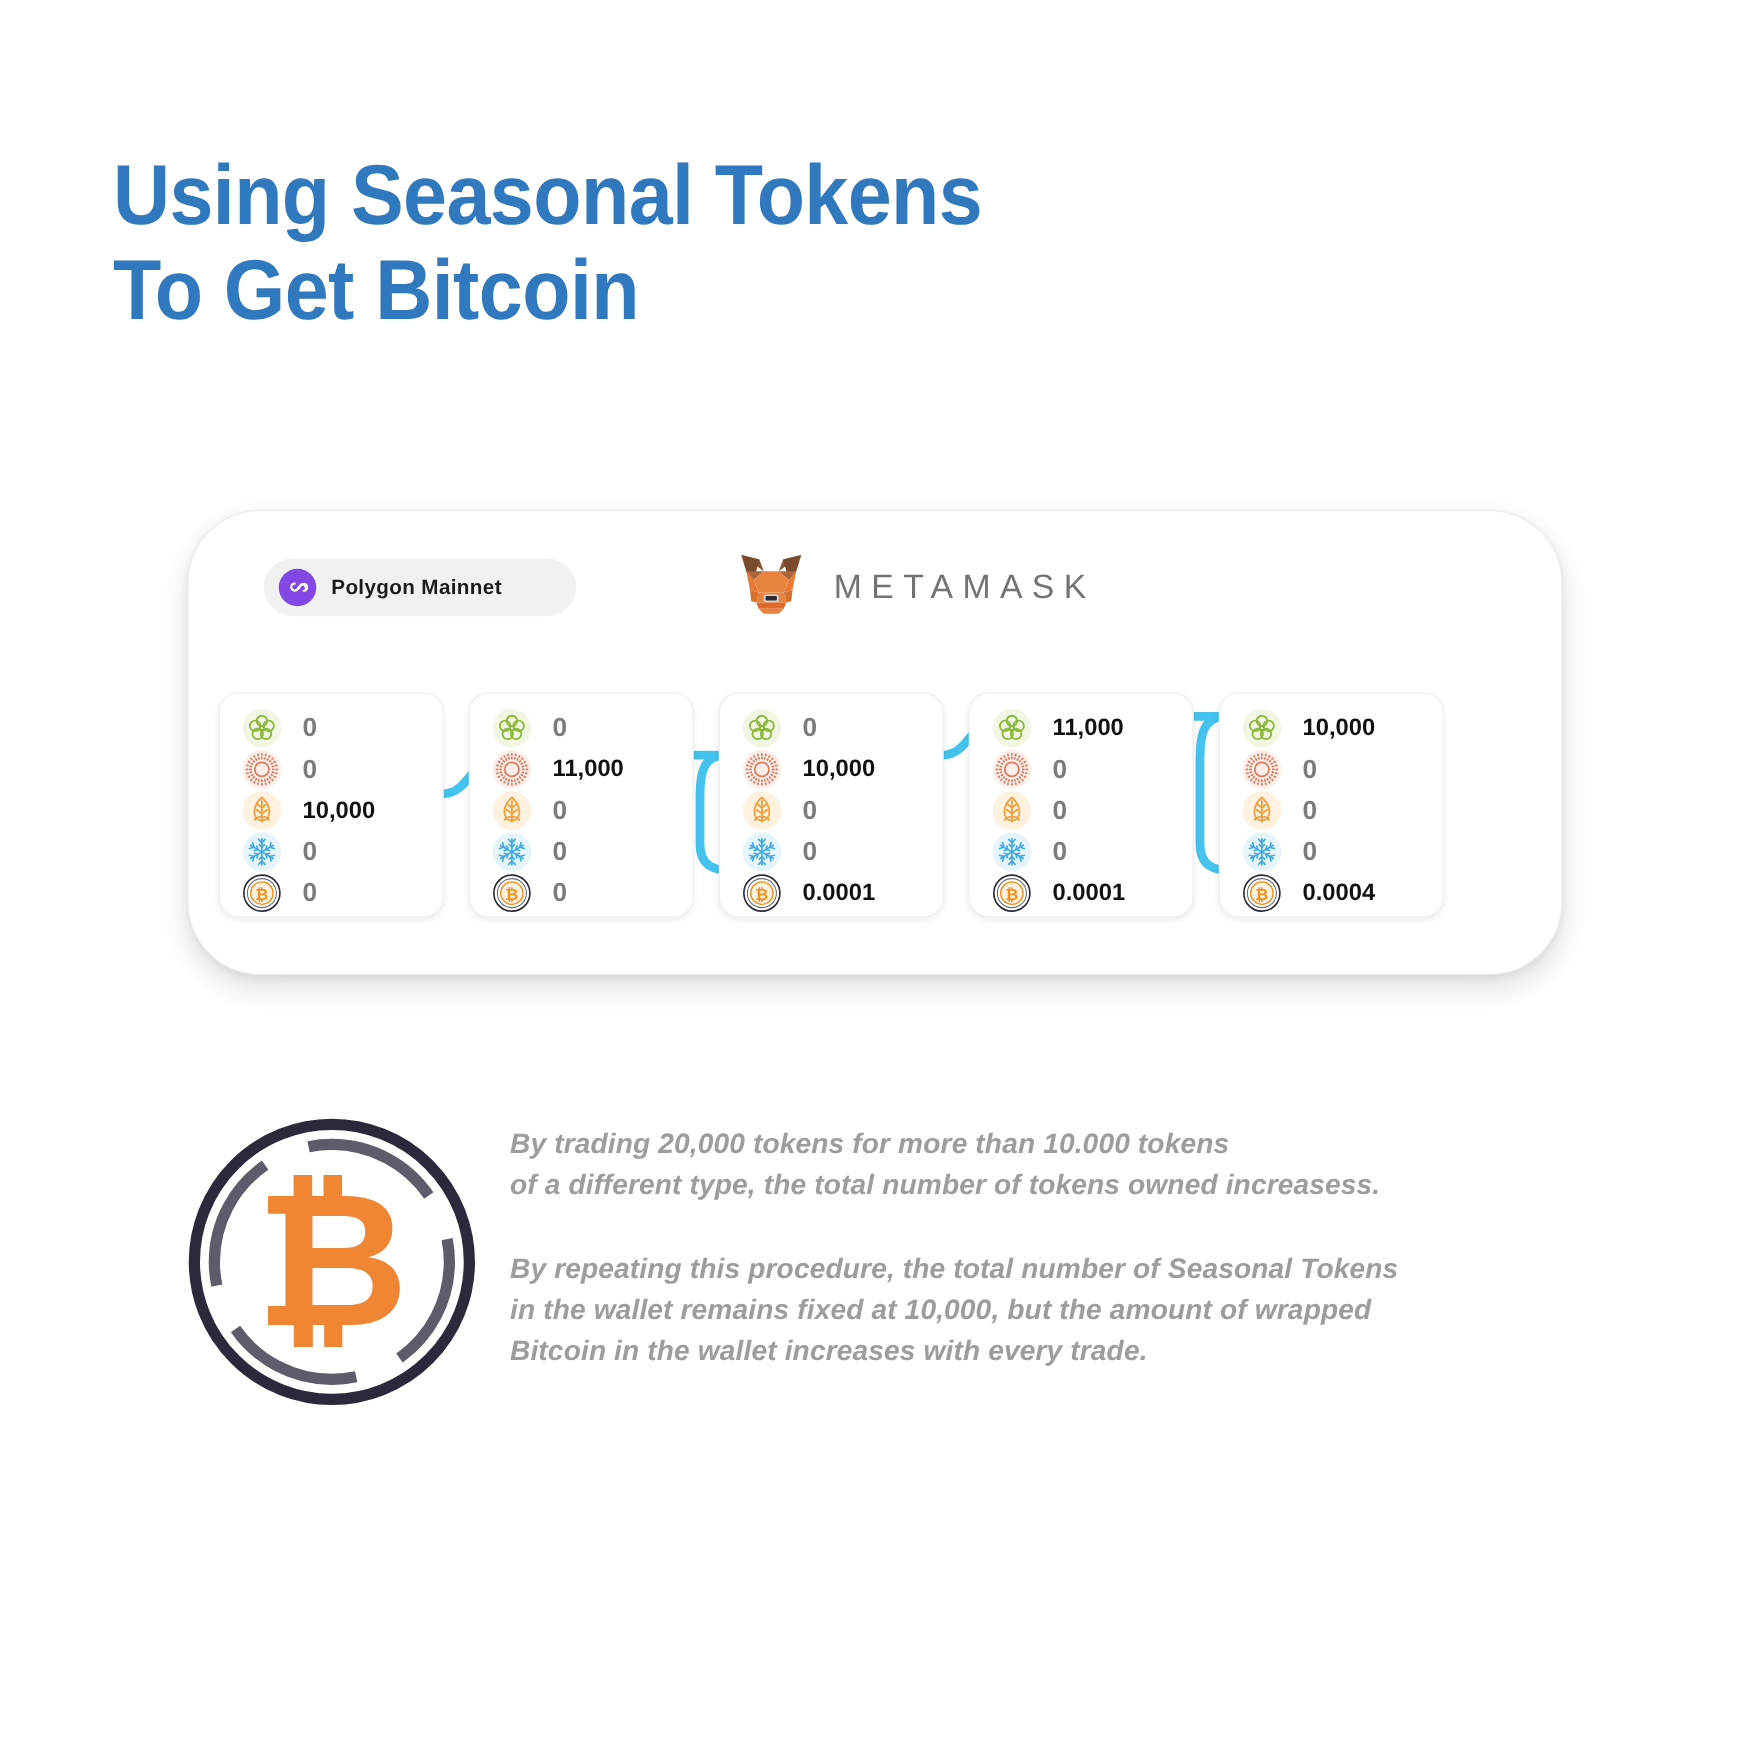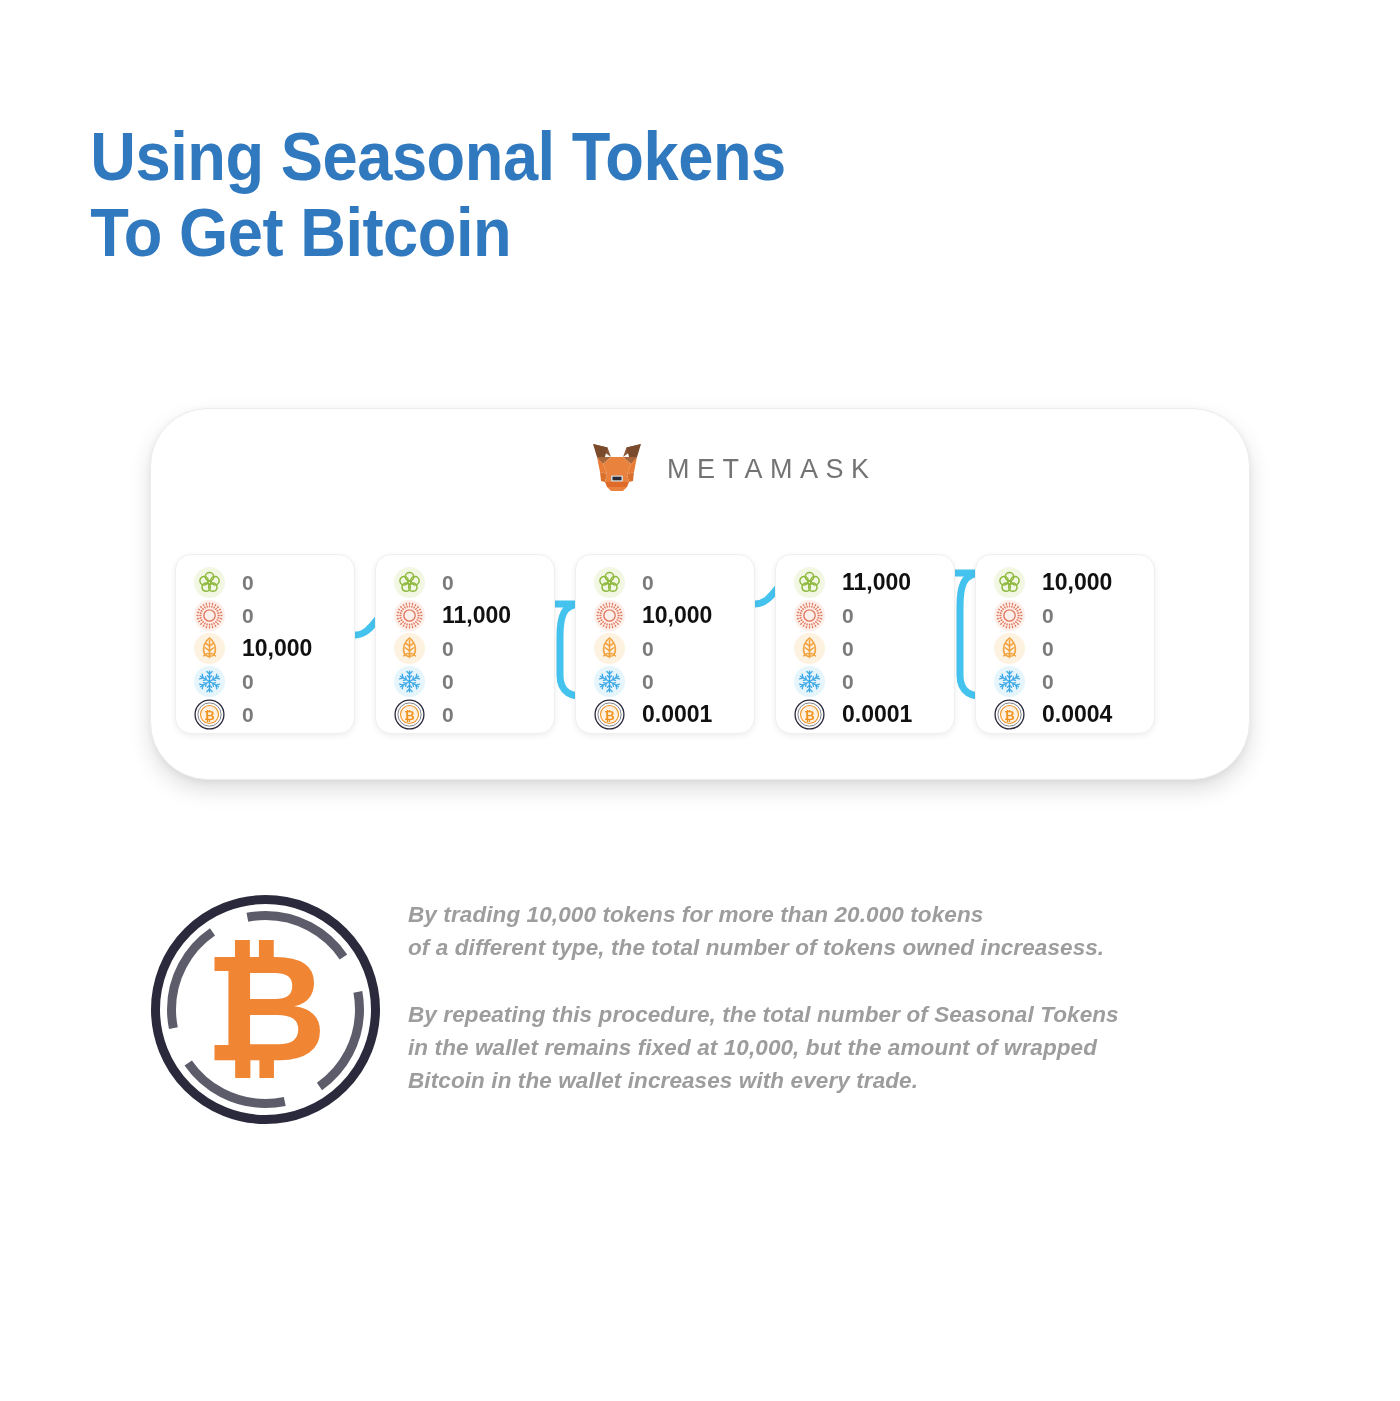--- a/index.html
+++ b/index.html
@@ -133,21 +133,21 @@
   }
   .token-amount {
     margin-left: 17px;
     font-size: 21px;
     color: #7b7b7b;
     font-weight: 700;
     white-space: nowrap;
   }
   .token-amount.hl {
     color: #111111;
-    font-size: 23px;
+    font-size: 19px;
     font-weight: 700;
   }
 
   
   #connector-layer {
     position: absolute;
     left: 0;
     top: 0;
     width: 1100px;
     height: 372px;
@@ -183,20 +183,31 @@
 </head>
 <body>
 
 <div id="title-block">
   <div class="title-line">Using Seasonal Tokens</div>
   <div class="title-line">To Get Bitcoin</div>
 </div>
 
 <div id="wallet-panel">
 
+  <div id="network-pill">
+    <span id="polygon-icon">
+      <svg width="20" height="20" viewBox="0 0 24 24" aria-hidden="true">
+        <g fill="none" stroke="#ffffff" stroke-width="2.1" stroke-linecap="round">
+          <path d="M9.3 8.2c-1.9 0-3.3 1.5-3.3 3.4s1.4 3.4 3.3 3.4c1.3 0 2.2-.7 3-1.8l1.9-2.6c.7-1 1.5-1.6 2.6-1.6 1.8 0 3.2 1.5 3.2 3.3"></path>
+          <path d="M18 15.2c1.8 0 3.2-1.5 3.2-3.4S19.8 8.4 18 8.4c-1.3 0-2.2.7-3 1.8l-1.9 2.6c-.7 1-1.5 1.6-2.6 1.6"></path>
+        </g>
+      </svg>
+    </span>
+    <span id="network-label">Polygon Mainnet</span>
+  </div>
 
   <div id="metamask-brand">
     <span>
       <svg width="56" height="52" viewBox="0 0 56 52" aria-hidden="true">
         <polygon points="4,3 22,16 18.5,6.5" fill="#8c5734"></polygon>
         <polygon points="52,3 34,16 37.5,6.5" fill="#8c5734"></polygon>
         <polygon points="4,3 18.5,6.5 14,23 8,16" fill="#7a4a2c"></polygon>
         <polygon points="52,3 37.5,6.5 42,23 48,16" fill="#7a4a2c"></polygon>
         <polygon points="8,16 14,23 22,16" fill="#a9663b"></polygon>
         <polygon points="48,16 42,23 34,16" fill="#a9663b"></polygon>
@@ -860,18 +871,18 @@
   <svg width="235" height="235" viewBox="0 0 235 235" aria-hidden="true">
     <circle cx="117.5" cy="117.5" r="110" fill="none" stroke="#2b2a3d" stroke-width="9"></circle>
     <g fill="none" stroke="#5c5c6b" stroke-width="9" stroke-linecap="butt">
       <circle cx="117.5" cy="117.5" r="94" stroke-dasharray="110 38" stroke-dashoffset="20"></circle>
     </g>
     <text x="117.5" y="168" text-anchor="middle" font-family="Liberation Sans, sans-serif" font-size="150" font-weight="700" fill="#f08633">₿</text>
   </svg>
 </div>
 
 <div id="body-text">
-  <p class="body-para">By trading 10,000 tokens for more than 20.000 tokens
+  <p class="body-para">By trading 20,000 tokens for more than 10.000 tokens
 of a different type, the total number of tokens owned increasess.</p>
   <p class="body-para">By repeating this procedure, the total number of Seasonal Tokens
 in the wallet remains fixed at 10,000, but the amount of wrapped
 Bitcoin in the wallet increases with every trade.</p>
 </div>
 
 </body></html>

